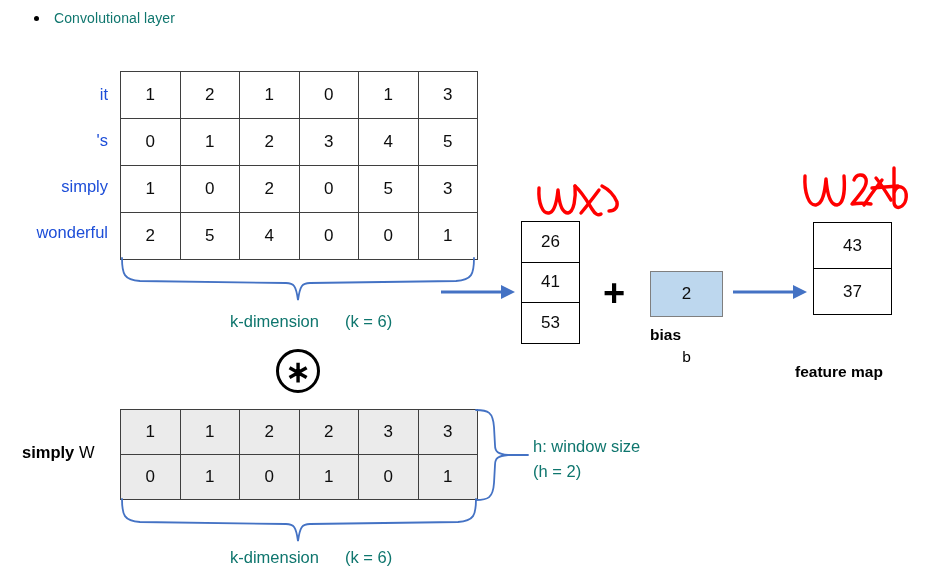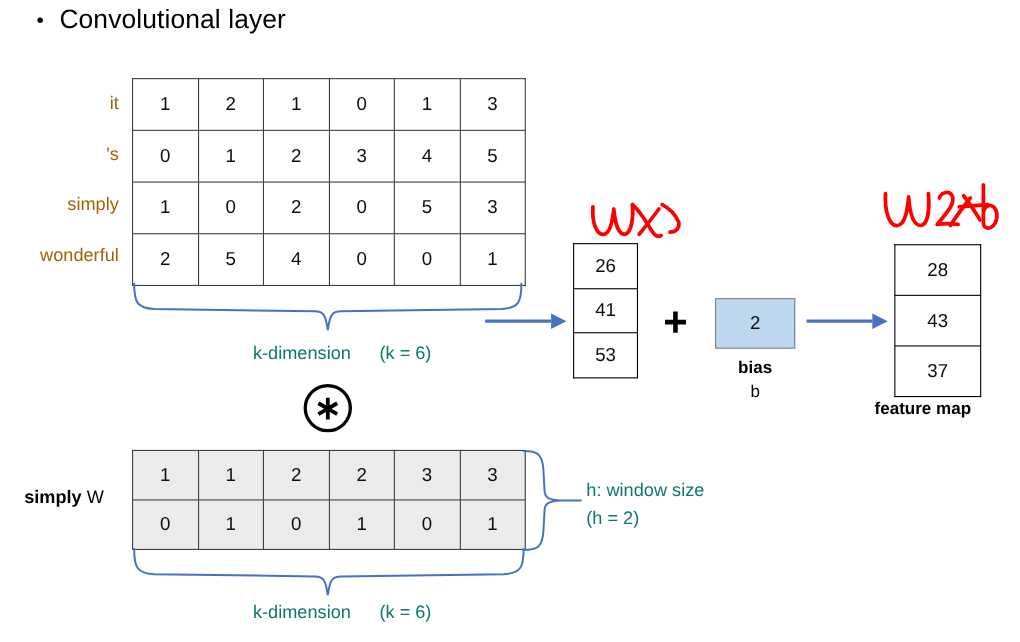--- a/index.html
+++ b/index.html
@@ -28,23 +28,23 @@
     align-items: center;
     gap: 15px;
   }
   #bullet-dot {
     width: 5px; height: 5px;
     border-radius: 50%;
     background: #000;
     display: block;
   }
   #bullet-text {
-    font-size: 24px;
+    font-size: 14px;
     line-height: 24px;
-    color: #000000;
+    color: #0f766e;
     letter-spacing: 0.1px;
   }
 
   
   table.matrix {
     border-collapse: collapse;
     table-layout: fixed;
   }
   table.matrix td {
     border: 1.2px solid #3f3f3f;
@@ -55,21 +55,21 @@
     padding: 0;
   }
 
   
   #input-matrix { left: 120px; top: 71px; }
   #input-matrix td { width: 58.5px; height: 46px; }
 
   
   .row-label {
     font-size: 16.5px;
-    color: #a16207;
+    color: #1d4ed8;
     text-align: right;
     white-space: nowrap;
   }
   #row-labels { left: 0px; top: 71px; width: 114px; }
   #row-labels .row-label {
     height: 46px;
     line-height: 46px;
     padding-right: 6px;
     box-sizing: border-box;
   }
@@ -144,21 +144,20 @@
     box-sizing: border-box;
     display: flex;
     align-items: center;
     justify-content: center;
     font-size: 17px;
     color: #0d0d0d;
   }
   #bias-label {
     left: 650px; top: 326px;
     width: 73px;
-    text-align: center;
     font-size: 15.5px;
     font-weight: bold;
   }
   #bias-sub {
     left: 650px; top: 348px;
     width: 73px;
     text-align: center;
     font-size: 15.5px;
     font-weight: normal;
   }
@@ -351,23 +350,20 @@
       <path d="M80,14 C73,23 67,31 62,39"></path>
       <path d="M74,12 C79,18 84,26 89,34"></path>
       <path d="M70,22 L96,20"></path>
       <path d="M92,2 C92,14 92,26 92,36 C92,41 96,43 100,40 C105,36 106,26 101,22 C97,19 93,22 92,27"></path>
     </g>
   </svg>
 
   <table class="matrix abs" id="feature-vector">
     <tbody>
       <tr>
-        <td>28</td>
-      </tr>
-      <tr>
         <td>43</td>
       </tr>
       <tr>
         <td>37</td>
       </tr>
     </tbody>
   </table>
 
   <div class="abs" id="feature-map-label">feature map</div>
 

